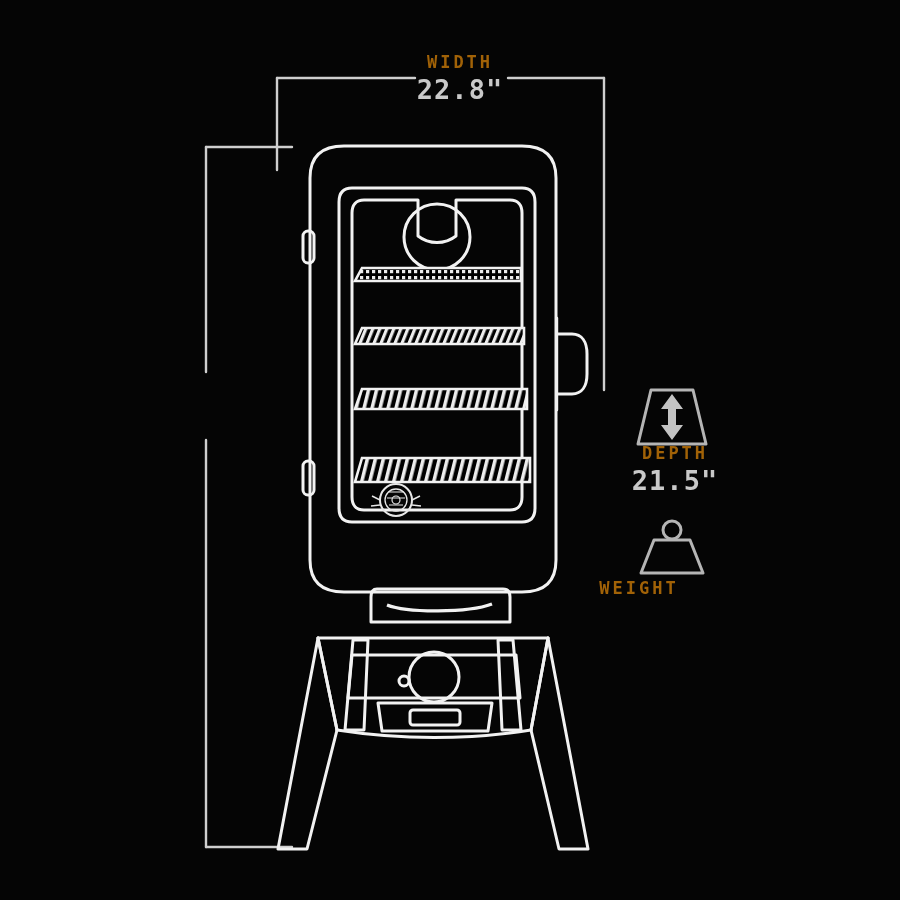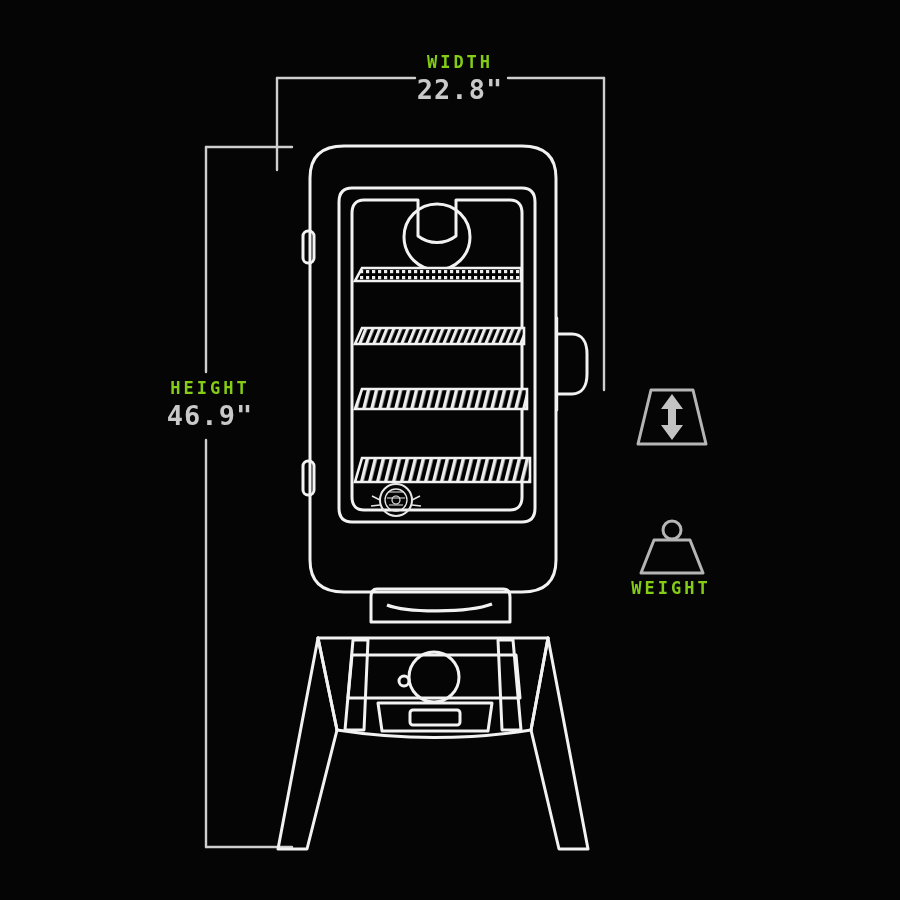--- a/index.html
+++ b/index.html
@@ -33,33 +33,33 @@
     font-weight: bold;
     letter-spacing: 2px;
     text-transform: uppercase;
     line-height: 1.18;
     user-select: none;
   }
   .dim-label .cap {
     display: block;
     font-size: 17px;
     letter-spacing: 3px;
-    color: #84cc16;
+    color: #a16207;
   }
   .dim-label .val {
     display: block;
     font-size: 27px;
     letter-spacing: 1px;
     color: #c9c9c9;
     margin-top: 2px;
   }
   #label-width { left: 358px; top: 52px; width: 204px; }
   #label-height { left: 110px; top: 378px; width: 200px; }
   #label-depth { left: 608px; top: 443px; width: 134px; }
-  #label-weight { left: 596px; top: 578px; width: 150px; text-align: center; }
+  #label-weight { left: 564px; top: 578px; width: 150px; text-align: center; }
 </style>
 </head>
 <body>
 
 <div id="stage">
 
   <svg viewBox="0 0 900 900" xmlns="http://www.w3.org/2000/svg">
     <defs>
 
       <pattern id="meshFine" width="6" height="6" patternUnits="userSpaceOnUse">
@@ -209,23 +209,23 @@
       <circle cx="672" cy="530" r="9" stroke-width="3"></circle>
       <path d="M654 540 L690 540 L703 573 L641 573 Z"></path>
     </g>
   </svg>
 
   <div class="dim-label" id="label-width">
     <span class="cap">WIDTH</span>
     <span class="val">22.8"</span>
   </div>
 
-  <div class="dim-label" id="label-height">
-    <span class="cap">HEIGHT</span>
-    <span class="val">46.9"</span>
+
+  <div class="dim-label" id="label-depth">
+    <span class="cap">DEPTH</span>
+    <span class="val">21.5"</span>
   </div>
-
 
   <div class="dim-label" id="label-weight">
     <span class="cap">WEIGHT</span>
   </div>
 
 </div>
 
 </body></html>

